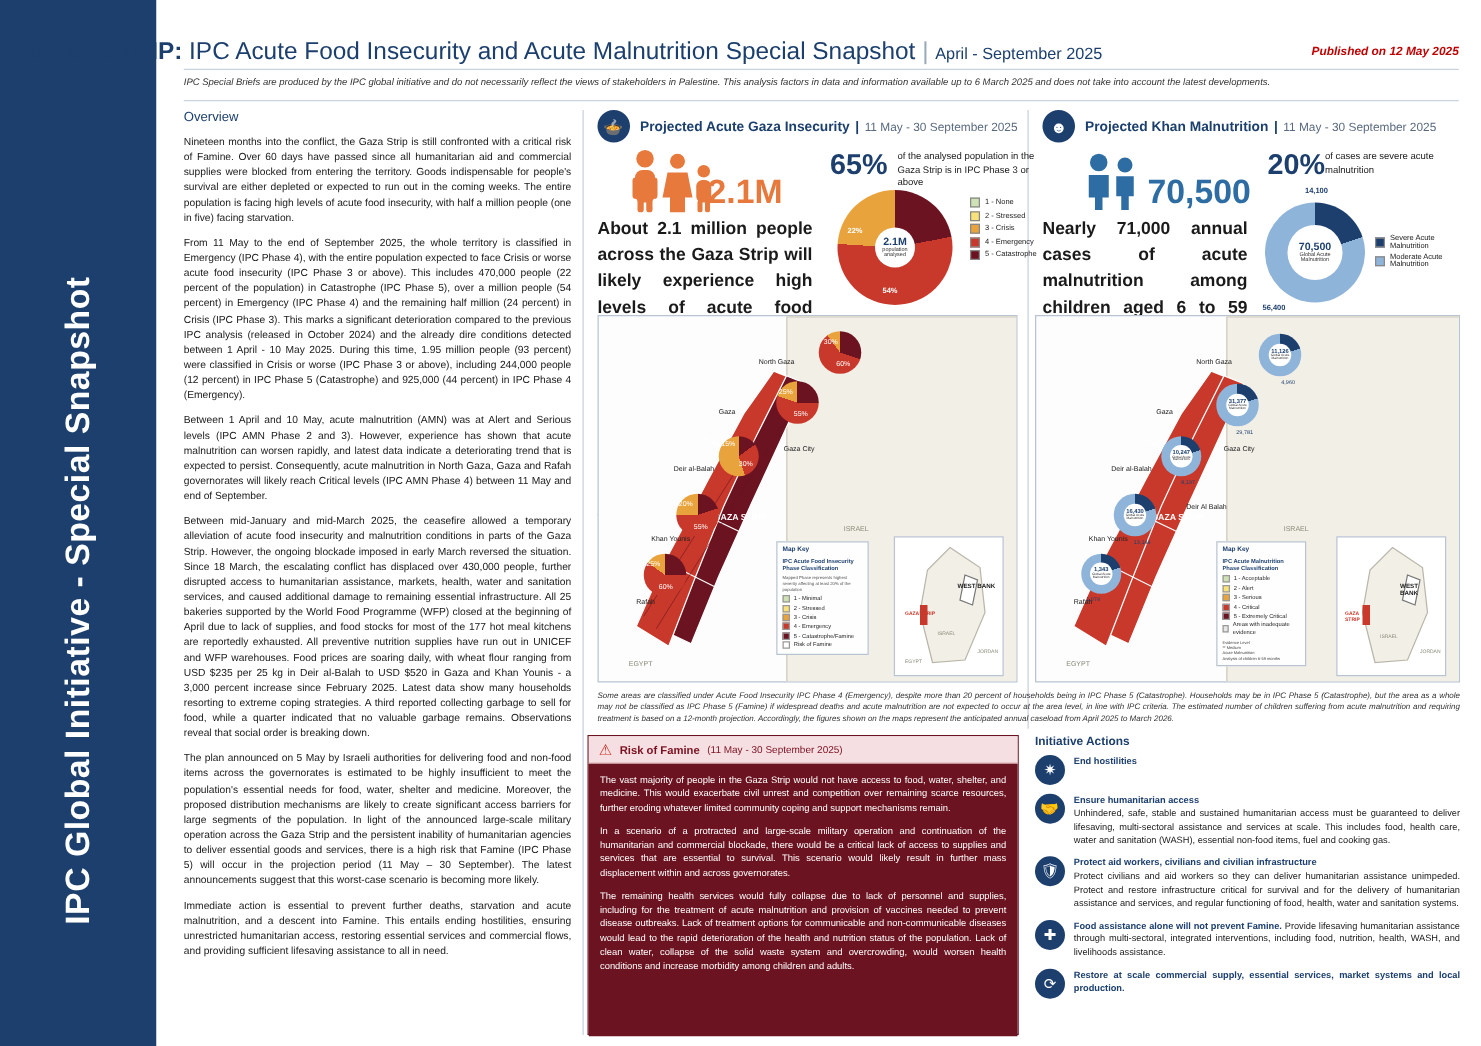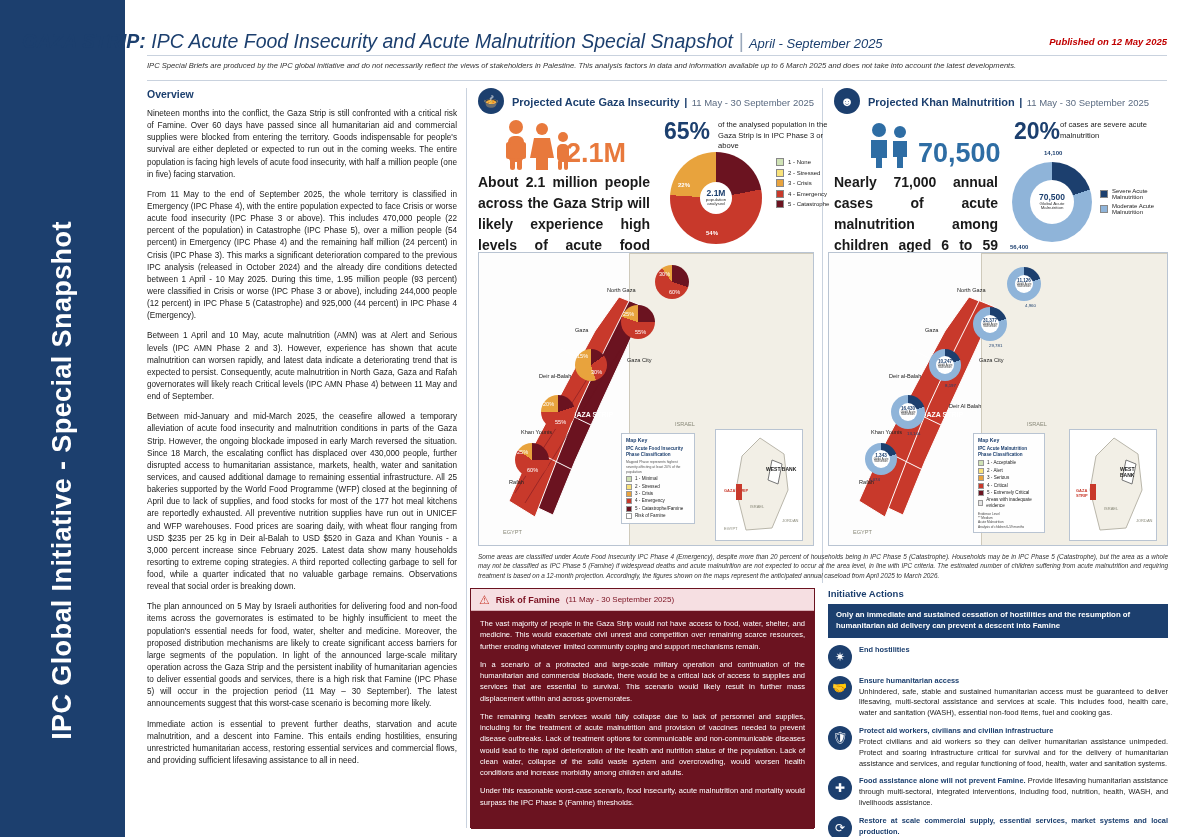--- a/index.html
+++ b/index.html
@@ -36,21 +36,21 @@
   }
   .logo-swatches span { width:14px; height:11px; display:block; }
   .spine-title {
     position:absolute; left:0; top:180px; width:125px; height:600px;
     display:flex; align-items:center; justify-content:center;
   }
   .spine-title span {
     transform:rotate(-90deg); white-space:nowrap;
     color:#ffffff; font-size:27px; font-weight:bold; letter-spacing:.4px;
   }
-  .title-line { position:absolute; left:22px; top:30px; font-size:19.5px;font-style:italic; }
+  .title-line { position:absolute; left:22px; top:30px; font-size:19.5px; }
   .title-line .strong { color:#1c3f6e; font-weight:bold; }
   .title-line .reg { color:#1c3f6e; font-weight:normal; }
   .title-line .sep { color:#9aa8bb; }
   .title-line .period { color:#1c3f6e; font-size:13px; }
   .pubdate {
     position:absolute; right:18px; top:36px; font-size:9.5px;
     color:#c00000; font-weight:bold; font-style:italic;
   }
   .disclaimer {
     position:absolute; left:147px; top:60px; width:1020px;
@@ -59,21 +59,21 @@
   .hr-top {
     position:absolute; left:147px; top:55px; width:1020px; height:1px; background:#c9d2de;
   }
   .hr-below-disc {
     position:absolute; left:147px; top:80px; width:1020px; height:1px; background:#c9d2de;
   }
 
   
   .overview { position:absolute; left:147px; top:88px; width:310px; }
   .overview h2 {
-    margin:0 0 8px 0; font-size:10.5px; color:#1c3f6e; font-weight:bold;
+    margin:0 0 8px 0; font-size:10.5px; color:#1c3f6e; font-weight:normal;
   }
   .overview p {
     margin:0 0 8px 0; font-size:8.2px; line-height:1.48; text-align:justify; color:#1a1a1a;
   }
 
   
   .vsep { position:absolute; width:1px; background:#c9d2de; }
 
   
   .panel-head { position:absolute; display:flex; align-items:center; gap:8px; }
@@ -498,48 +498,46 @@
   <div class="famine">
     <div class="famine-head">
       <span style="color:#c8392b; font-size:12px;">⚠</span>
       <span class="ttl">Risk of Famine</span>
       <span class="dt">(11 May - 30 September 2025)</span>
     </div>
     <div class="famine-body">
       <p>The vast majority of people in the Gaza Strip would not have access to food, water, shelter, and medicine. This would exacerbate civil unrest and competition over remaining scarce resources, further eroding whatever limited community coping and support mechanisms remain.</p>
       <p>In a scenario of a protracted and large-scale military operation and continuation of the humanitarian and commercial blockade, there would be a critical lack of access to supplies and services that are essential to survival. This scenario would likely result in further mass displacement within and across governorates.</p>
       <p>The remaining health services would fully collapse due to lack of personnel and supplies, including for the treatment of acute malnutrition and provision of vaccines needed to prevent disease outbreaks. Lack of treatment options for communicable and non-communicable diseases would lead to the rapid deterioration of the health and nutrition status of the population. Lack of clean water, collapse of the solid waste system and overcrowding, would worsen health conditions and increase morbidity among children and adults.</p>
-      <p>Under this reasonable worst-case scenario, food insecurity, acute malnutrition and mortality would surpass the IPC Phase 5 (Famine) thresholds.</p>
     </div>
   </div>
 
   <div class="rec">
     <h3>Initiative Actions</h3>
-    <div class="rec-banner">Only an immediate and sustained cessation of hostilities and the resumption of humanitarian aid delivery can prevent a descent into Famine</div>
 
     <div class="rec-item">
       <div class="rec-ico">✷</div>
       <div class="rec-txt">
         <b>End hostilities</b><br>
       </div>
     </div>
 
     <div class="rec-item">
       <div class="rec-ico">🤝</div>
       <div class="rec-txt">
         <b>Ensure humanitarian access</b><br>
         <span>Unhindered, safe, stable and sustained humanitarian access must be guaranteed to deliver lifesaving, multi-sectoral assistance and services at scale. This includes food, health care, water and sanitation (WASH), essential non-food items, fuel and cooking gas.</span>
       </div>
     </div>
 
     <div class="rec-item">
       <div class="rec-ico">🛡</div>
       <div class="rec-txt">
         <b>Protect aid workers, civilians and civilian infrastructure</b><br>
-        <span>Protect civilians and aid workers so they can deliver humanitarian assistance unimpeded. Protect and soaring infrastructure critical for survival and for the delivery of humanitarian assistance and services, and regular functioning of food, health, water and sanitation systems.</span>
+        <span>Protect civilians and aid workers so they can deliver humanitarian assistance unimpeded. Protect and restore infrastructure critical for survival and for the delivery of humanitarian assistance and services, and regular functioning of food, health, water and sanitation systems.</span>
       </div>
     </div>
 
     <div class="rec-item">
       <div class="rec-ico">✚</div>
       <div class="rec-txt">
         <b>Food assistance alone will not prevent Famine.</b>
         <span>Provide lifesaving humanitarian assistance through multi-sectoral, integrated interventions, including food, nutrition, health, WASH, and livelihoods assistance.</span>
       </div>
     </div>

